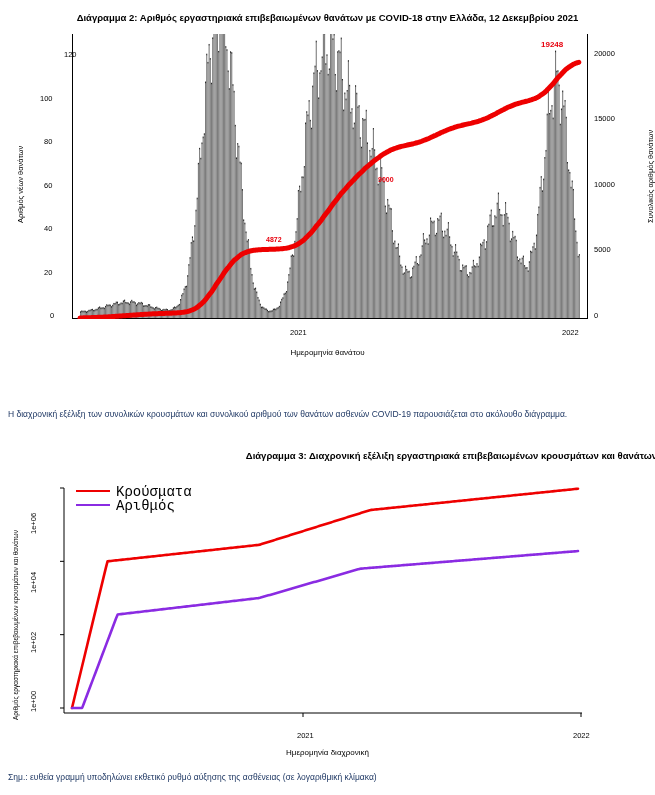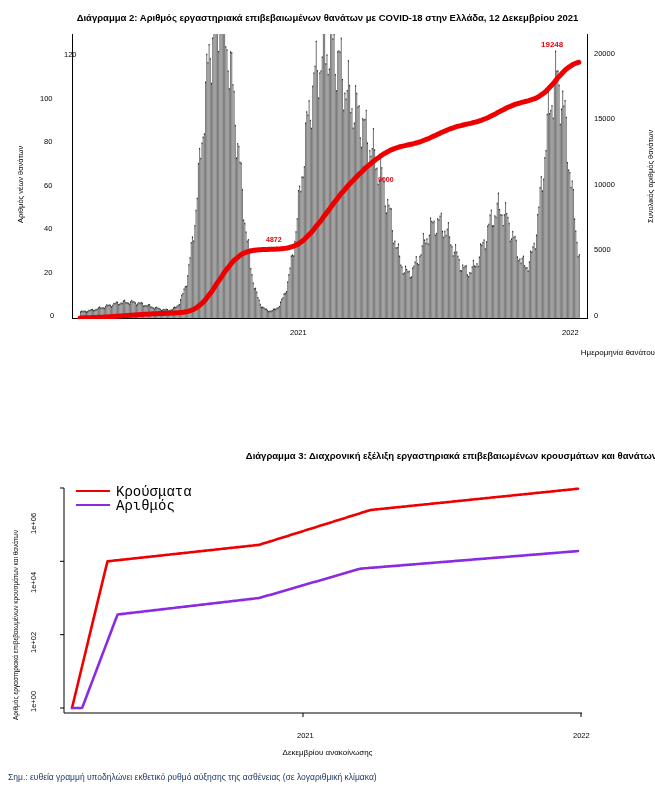--- a/index.html
+++ b/index.html
@@ -81,21 +81,21 @@
     border-left: 1px solid #000;
     border-right: 1px solid #000;
     border-bottom: 1px solid #000;
     box-sizing: border-box;
   }
   #chart2-x-title {
     position: absolute;
     left: 0;
     top: 340px;
     width: 655px;
-    text-align: right;
+    text-align: center;
     font-size: 8px;
   }
   
   #chart3-wrap {
     position: absolute;
     left: 0;
     top: 448px;
     width: 655px;
     height: 330px;
   }
@@ -1026,20 +1026,21 @@
     </div>
 
     <div class="tick-label" style="left:541px; top:32px; color:#e8000d; font-weight:bold; font-size:8px;">19248</div>
     <div class="tick-label" style="left:378px; top:168px; color:#e8000d; font-weight:bold; font-size:7px;">9000</div>
     <div class="tick-label" style="left:266px; top:228px; color:#e8000d; font-weight:bold; font-size:7px;">4872</div>
 
     <div id="chart2-x-title" class="axis-label">Ημερομηνία θανάτου</div>
   </div>
 
 
+  <div class="para" style="position:absolute; left:8px; top:408px; width:640px;">Η διαχρονική εξέλιξη των συνολικών κρουσμάτων και συνολικού αριθμού των θανάτων ασθενών COVID-19 παρουσιάζεται στο ακόλουθο διάγραμμα.</div>
 
   <div id="chart3-wrap">
 
     <div id="chart3-title" class="chart-title">Διάγραμμα 3: Διαχρονική εξέλιξη εργαστηριακά επιβεβαιωμένων κρουσμάτων και θανάτων</div>
 
     <div class="vert-label" style="left:12px; top:272px; transform: rotate(-90deg); font-size:6.5px;">Αριθμός εργαστηριακά επιβεβαιωμένων κρουσμάτων και θανάτων</div>
 
     <div class="tick-label" style="left:29px; top:264px; transform:rotate(-90deg); transform-origin:0 0;">1e+00</div>
     <div class="tick-label" style="left:29px; top:205px; transform:rotate(-90deg); transform-origin:0 0;">1e+02</div>
     <div class="tick-label" style="left:29px; top:145px; transform:rotate(-90deg); transform-origin:0 0;">1e+04</div>
@@ -1061,18 +1062,18 @@
           <line x1="245" y1="243" x2="245" y2="247" stroke="#000" stroke-width="1"></line>
           <line x1="523" y1="243" x2="523" y2="247" stroke="#000" stroke-width="1"></line>
         </svg>
 
       <div class="legend-line" style="left:18px; top:20px; width:34px; border-top-color:#ee0000;"></div>
       <div class="legend-text" style="left:58px; top:14px;">Κρούσματα</div>
       <div class="legend-line" style="left:18px; top:34px; width:34px; border-top-color:#8a2be2;"></div>
       <div class="legend-text" style="left:58px; top:28px;">Αριθμός</div>
     </div>
 
-    <div id="chart3-x-title" class="axis-label">Δεκεμβρίου ανακοίνωσης</div>
+    <div id="chart3-x-title" class="axis-label">Ημερομηνία διαχρονική</div>
   </div>
 
   <div class="note" style="position:absolute; left:8px; top:772px; width:640px;">Σημ.: ευθεία γραμμή υποδηλώνει εκθετικό ρυθμό αύξησης της ασθένειας (σε λογαριθμική κλίμακα)</div>
 
 </div>
 
 </body></html>

